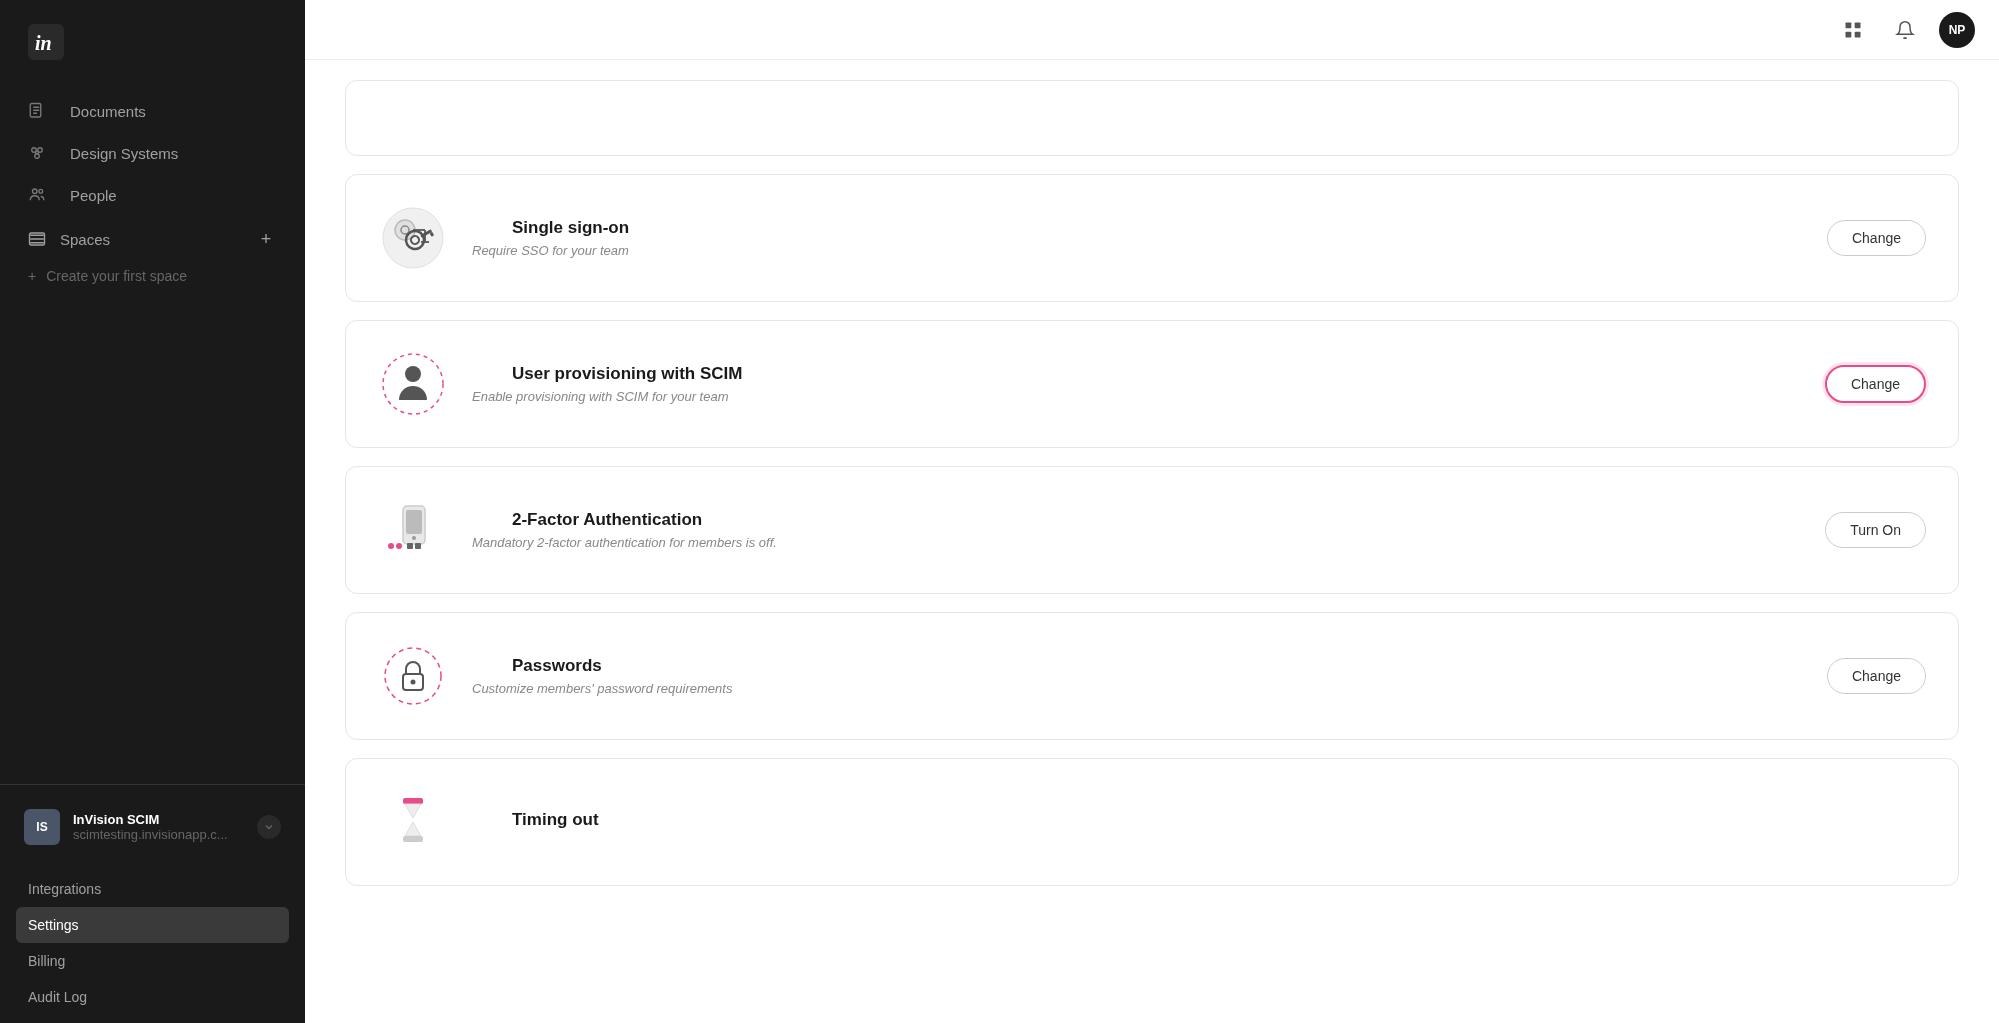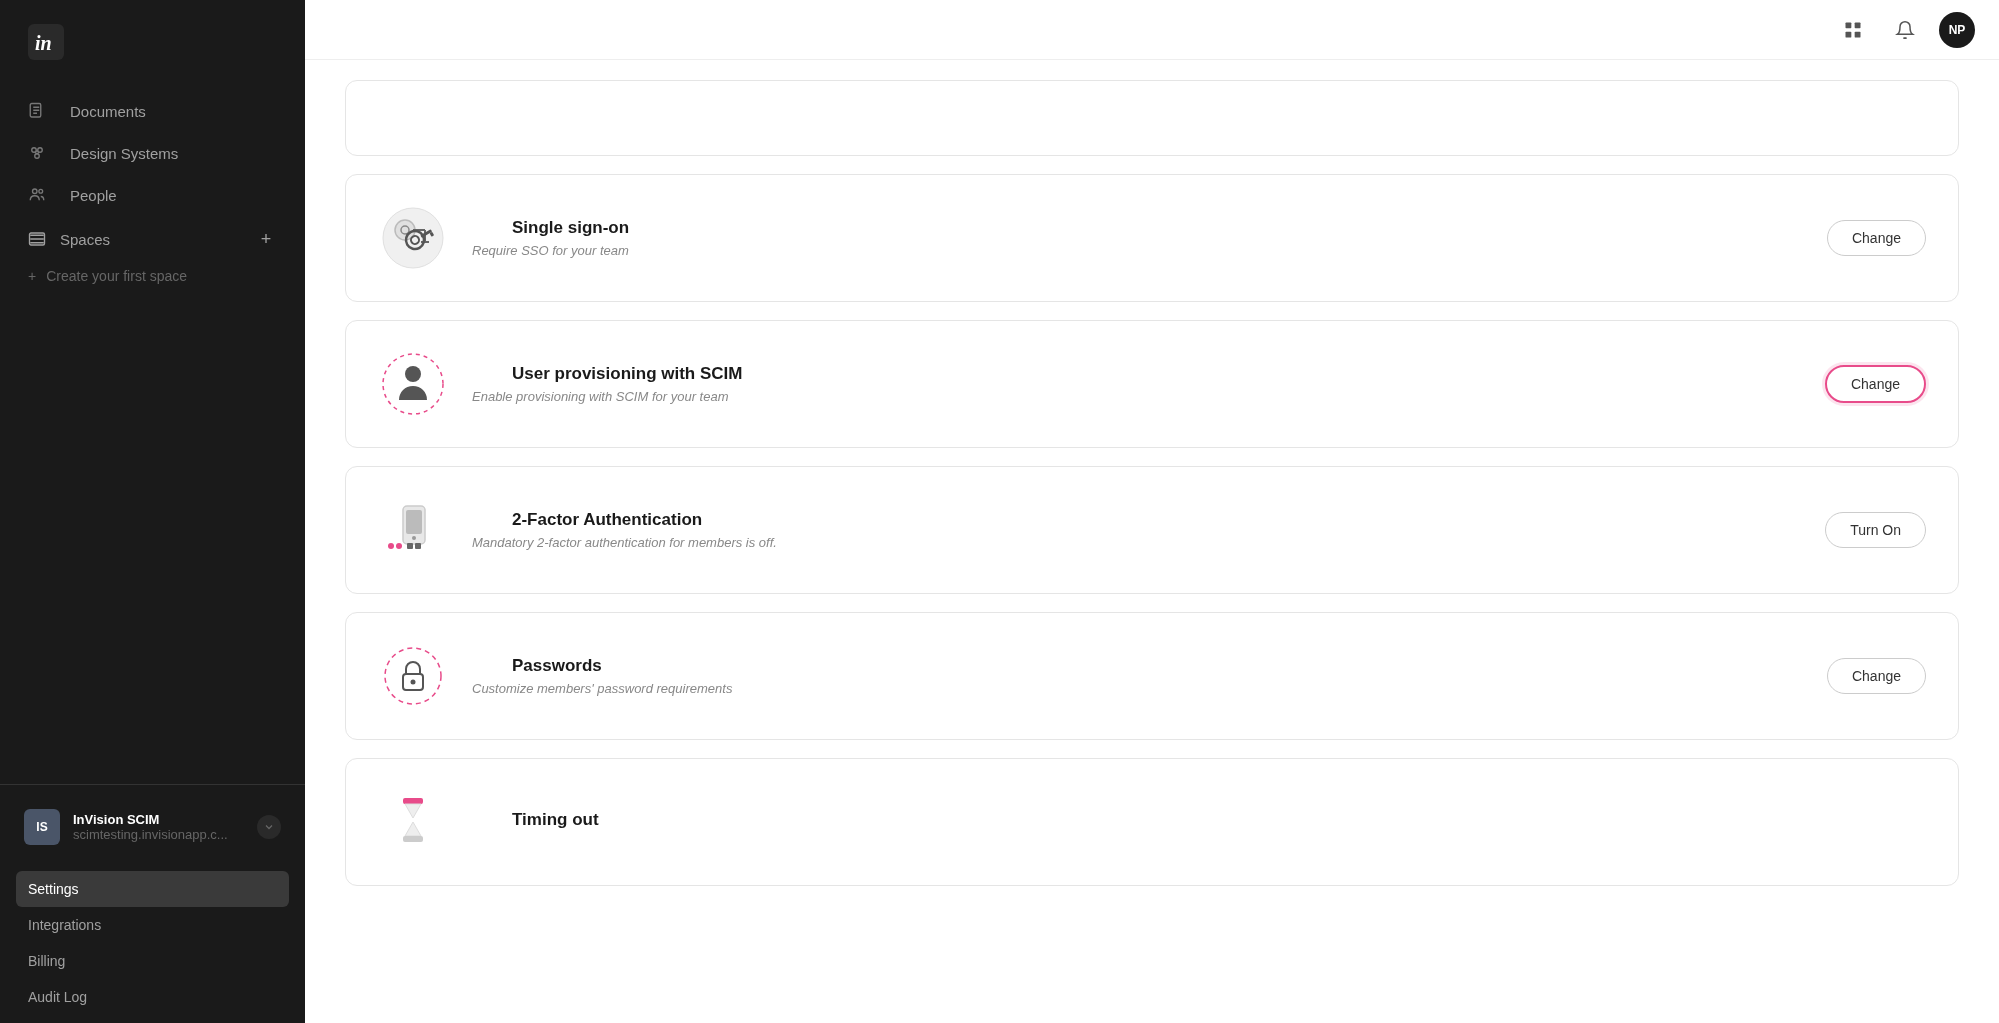--- a/index.html
+++ b/index.html
@@ -352,25 +352,25 @@
       </div>
       <div class="team-chevron">
         <svg width="12" height="12" viewBox="0 0 24 24" fill="none" stroke="currentColor" stroke-width="2.5">
           <polyline points="6,9 12,15 18,9"></polyline>
         </svg>
       </div>
     </div>
   </div>
 
   <div class="sidebar-bottom-menu">
+    <div class="sidebar-menu-item">
+      <span>Integrations</span>
+    </div>
     <div class="sidebar-menu-item active">
       <span>Settings</span>
-    </div>
-    <div class="sidebar-menu-item">
-      <span>Integrations</span>
     </div>
     <div class="sidebar-menu-item">
       <span>Billing</span>
     </div>
     <div class="sidebar-menu-item">
       <span>Audit Log</span>
     </div>
   </div>
 
 </div>

